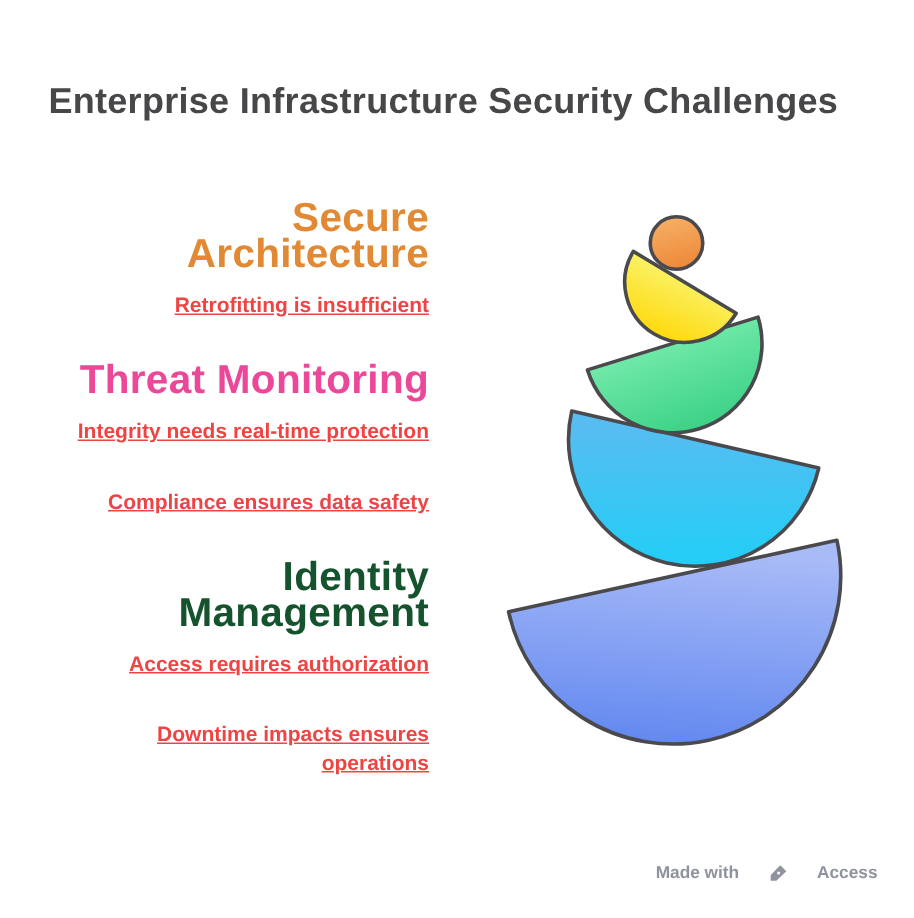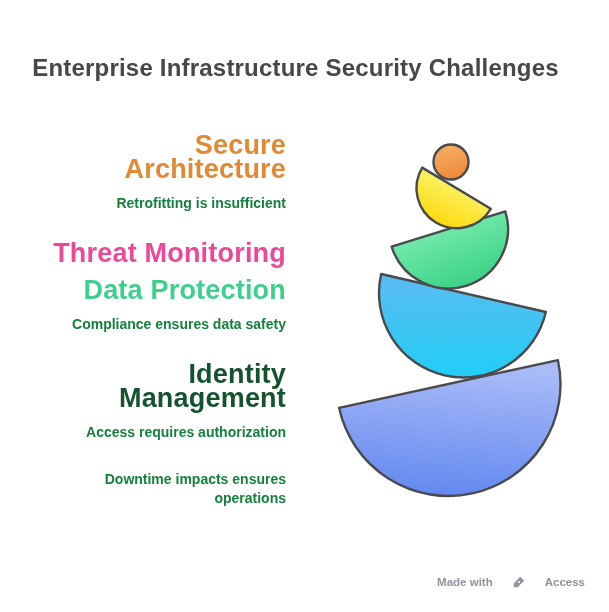--- a/index.html
+++ b/index.html
@@ -19,21 +19,21 @@
   .items {
     position: absolute; top: 133px; left: 40px; width: 246px;
     text-align: right;
   }
   .item-heading {
     font-size: 27px; font-weight: 700; line-height: 24px;
     margin: 0 0 13px 0; letter-spacing: 0.2px;
   }
   .item-caption {
     font-size: 14px; font-weight: 600; line-height: 19px;
-    color: #15803d; margin: 0 0 28px 0;
+    color: #ef4444; margin: 0 0 28px 0; text-decoration: underline;
   }
   .item-caption.wrap-narrow { max-width: 205px; margin-left: auto; }
 
   .graphic {
     position: absolute; left: 330px; top: 130px; width: 260px; height: 380px;
   }
 
   .watermark {
     position: absolute; top: 576px; right: 24px;
     display: flex; align-items: center; gap: 20px;
@@ -49,23 +49,23 @@
 
   <h1 class="title">Enterprise Infrastructure Security Challenges</h1>
 
   <div class="items">
     <div>
       <h2 class="item-heading" style="color: rgb(225, 138, 51);">Secure Architecture</h2>
       <p class="item-caption">Retrofitting is insufficient</p>
     </div>
     <div>
       <h2 class="item-heading" style="color: #ec4899; margin-top: 28px;">Threat Monitoring</h2>
+      <p class="item-caption">Integrity needs real-time protection</p>
     </div>
     <div>
-      <h2 class="item-heading" style="color: rgb(63, 207, 141);">Data Protection</h2>
       <p class="item-caption">Compliance ensures data safety</p>
     </div>
     <div>
       <h2 class="item-heading" style="color: #14532d;">Identity Management</h2>
       <p class="item-caption">Access requires authorization</p>
     </div>
     <div>
       <p class="item-caption wrap-narrow">Downtime impacts ensures operations</p>
     </div>
   </div>

